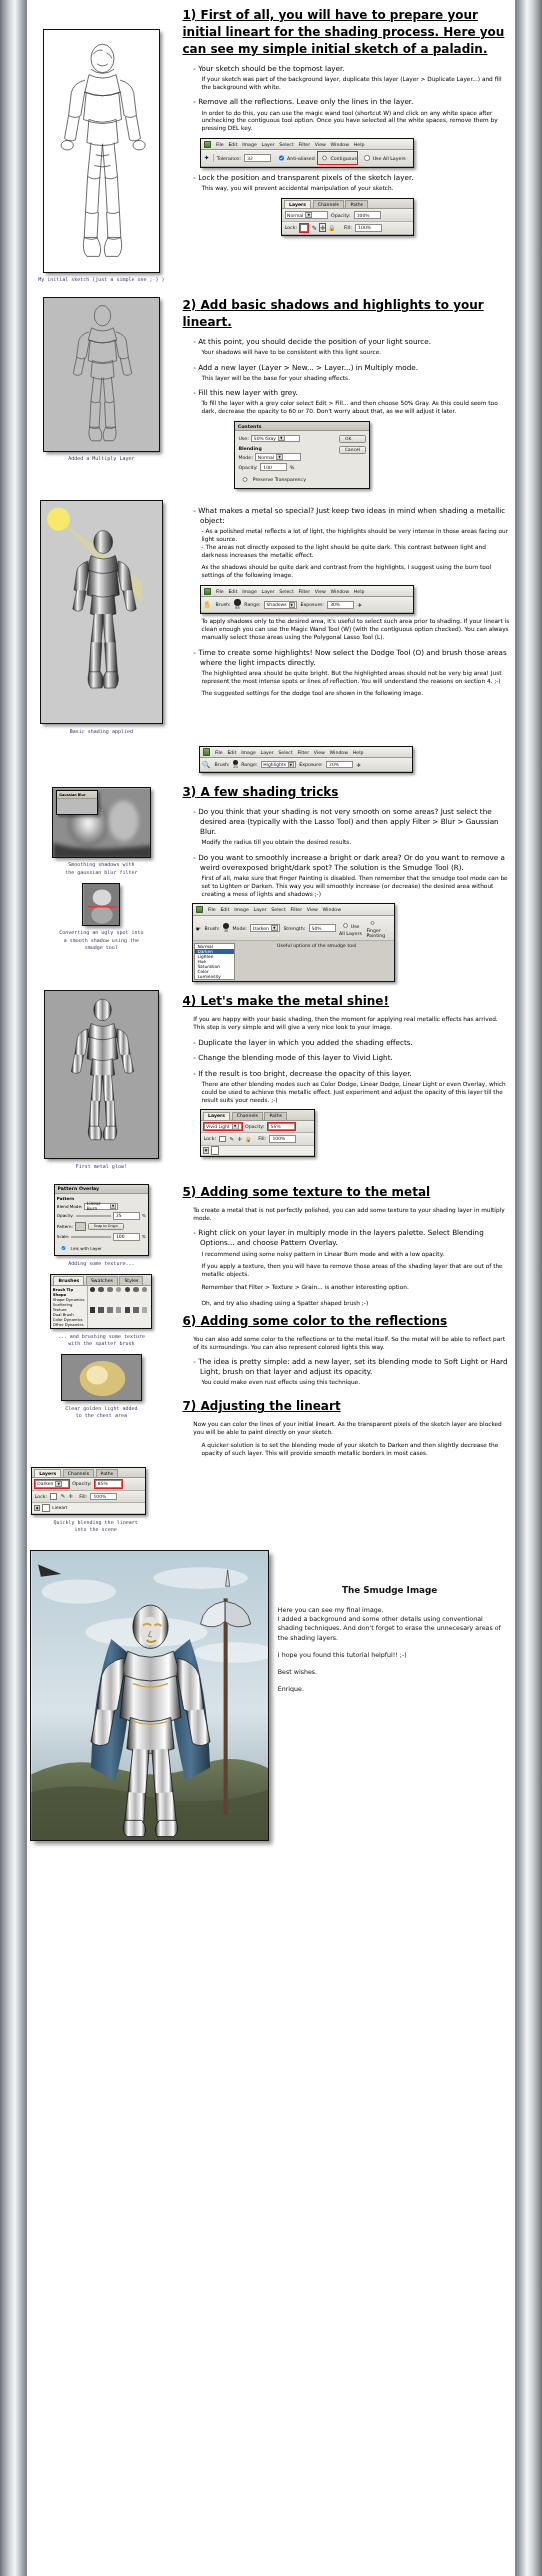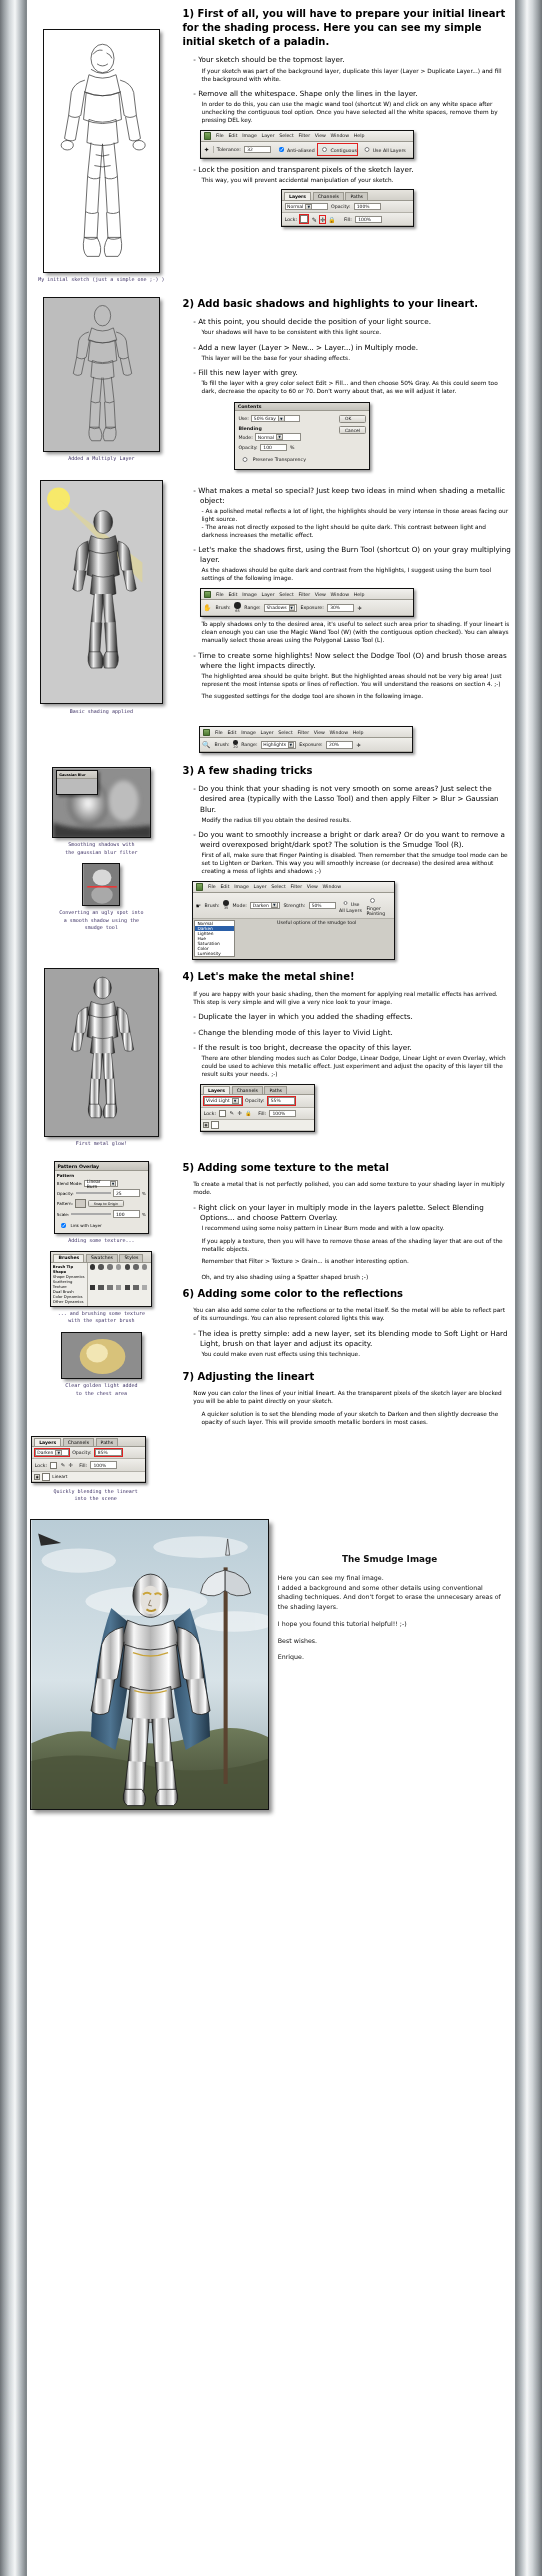--- a/index.html
+++ b/index.html
@@ -44,22 +44,22 @@
       -0.7px -0.7px 0 #5a5f63, 0.7px -0.7px 0 #5a5f63,
       -0.7px 0.7px 0 #5a5f63, 0.7px 0.7px 0 #5a5f63,
       2px 2.7px 2.7px rgba(20,20,20,.55);
   }
   
   .row{ display:flex; align-items:flex-start; }
   .colL{ width:146px; flex:0 0 146px; padding-left:2.7px; }
   .colR{ flex:1 1 auto; padding-right:4.1px; }
 
   
-  .h2{ font-size:10px; font-weight:bold; color:#000; margin:6.8px 0 6.1px 9.5px;
-       line-height:1.42; }
+  .h2{ font-size:12px; font-weight:bold; color:#000; margin:6.8px 0 6.1px 9.5px;
+       line-height:1.42;text-decoration:underline; }
   .bullet{ font-size:7.2px; color:#000; margin:5.4px 0 2px 20.3px;
            line-height:1.4; text-indent:-6.8px; padding-left:6.8px;}
   .sub{ font-size:5.8px; color:#000; margin:2px 0 4.7px 28.5px; line-height:1.38; }
   .capt{
     font-family:"DejaVu Sans Mono","Liberation Mono",monospace;
     font-size:5px; color:#3b2f63; text-align:center;
     line-height:1.5; margin:3.4px 0 6.8px 0;
   }
   
   .art{ position:relative; border:1.4px solid #111; box-shadow:3.4px 3.4px 3.4px rgba(0,0,0,.45);
@@ -156,21 +156,21 @@
 (just a simple one ;-) )</div>
     </div>
 
     <div class="colR">
       <div class="h2">
         <span>1)</span>
         <span>First of all, you will have to prepare your initial lineart for the shading process. Here you can see my simple initial sketch of a paladin.</span>
       </div>
       <div class="bullet">- Your sketch should be the topmost layer.</div>
       <div class="sub">If your sketch was part of the background layer, duplicate this layer (Layer &gt; Duplicate Layer...) and fill the background with white.</div>
-      <div class="bullet">- Remove all the whitespace. Shape only the lines in the layer.</div>
+      <div class="bullet">- Remove all the reflections. Leave only the lines in the layer.</div>
       <div class="sub">In order to do this, you can use the magic wand tool (shortcut W) and click on any white space after unchecking the contiguous tool option. Once you have selected all the white spaces, remove them by pressing DEL key.</div>
 
       <div class="shot" style="width:214px;margin-left:27px;">
         <div class="psbar">
           <div class="psicon"></div>
           <span>File</span>
           <span>Edit</span>
           <span>Image</span>
           <span>Layer</span>
           <span>Select</span>
@@ -329,21 +329,20 @@
             <path d="M113 252 q4 16 -3 24 l-16 0 q-6 -11 2 -24 z"></path>
           </g>
         </svg>
       </div>
       <div class="capt">Basic shading applied</div>
     </div>
     <div class="colR">
       <div class="bullet" style="margin-top:9.5px">- What makes a metal so special? Just keep two ideas in mind when shading a metallic object:</div>
       <div class="sub" style="white-space:pre-line">- As a polished metal reflects a lot of light, the highlights should be very intense in those areas facing our light source.
 - The areas not directly exposed to the light should be quite dark. This contrast between light and darkness increases the metallic effect.</div>
-      <div class="bullet">- Let's make the shadows first, using the Burn Tool (shortcut O) on your gray multiplying layer.</div>
       <div class="sub">As the shadows should be quite dark and contrast from the highlights, I suggest using the burn tool settings of the following image.</div>
 
       <div class="shot" style="width:214px;margin-left:27px;">
         <div class="psbar">
           <div class="psicon"></div>
           <span>File</span>
           <span>Edit</span>
           <span>Image</span>
           <span>Layer</span>
           <span>Select</span>

